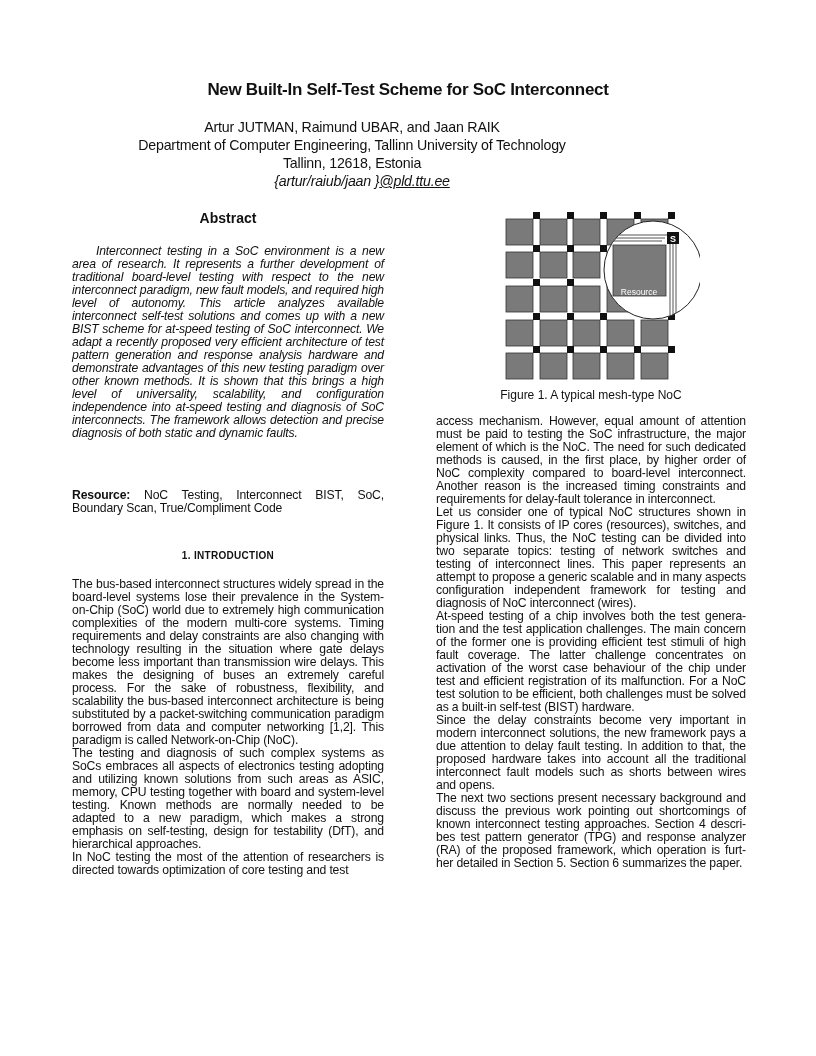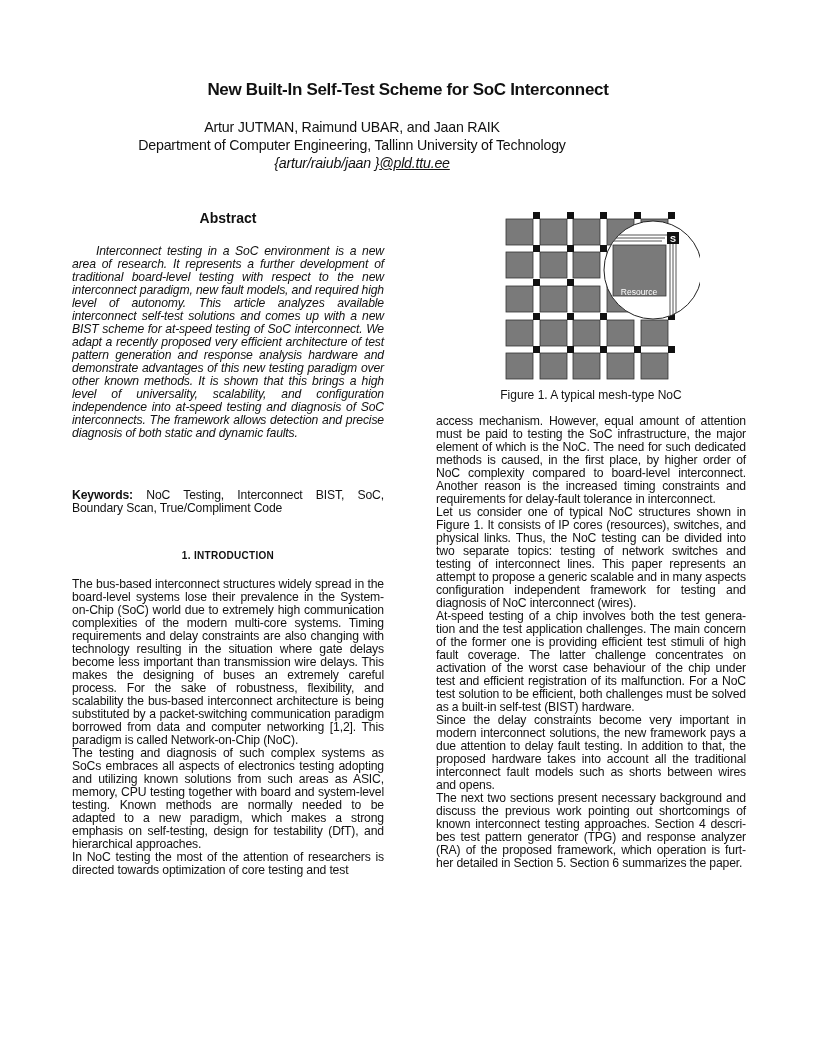--- a/index.html
+++ b/index.html
@@ -25,29 +25,30 @@
   .figure { top:205px; left:500px; width:200px; height:180px; }
 </style>
 </head>
 <body>
 
 <div class="abs title">New Built-In Self-Test Scheme for SoC Interconnect</div>
 
 <div class="abs authors">
   <div>Artur JUTMAN, Raimund UBAR, and Jaan RAIK</div>
   <div>Department of Computer Engineering, Tallinn University of Technology</div>
+  <div>Tallinn, 12618, Estonia</div>
   <div class="email"><span>{artur/raiub/jaan }</span><u>@pld.ttu.ee</u></div>
 </div>
 
 <div class="abs h-abstract">Abstract</div>
 <div class="abs col left abstract">
   <p>Interconnect testing in a SoC environment is a new area of research. It represents a further development of traditional board-level testing with respect to the new interconnect paradigm, new fault models, and required high level of autonomy. This article analyzes available interconnect self-test solutions and comes up with a new BIST scheme for at-speed testing of SoC interconnect. We adapt a recently proposed very efficient architecture of test pattern generation and response analysis hardware and demonstrate advantages of this new testing paradigm over other known methods. It is shown that this brings a high level of universality, scalability, and configuration independence into at-speed testing and diagnosis of SoC interconnects. The framework allows detection and precise diagnosis of both static and dynamic faults.</p>
 </div>
 
-<div class="abs col left keywords"><b>Keywords:</b><span> NoC Testing, Interconnect BIST, SoC, Boundary Scan, True/Compliment Code</span></div>
+<div class="abs col left keywords"><b>Resource:</b><span> NoC Testing, Interconnect BIST, SoC, Boundary Scan, True/Compliment Code</span></div>
 
 <div class="abs h-intro">1. INTRODUCTION</div>
 <div class="abs col left intro">
   <p>The bus-based interconnect structures widely spread in the board-level systems lose their prevalence in the System-on-Chip (SoC) world due to extremely high communication complexities of the modern multi-core systems. Timing requirements and delay constraints are also changing with technology resulting in the situation where gate delays become less important than transmission wire delays. This makes the designing of buses an extremely careful process. For the sake of robustness, flexibility, and scalability the bus-based interconnect architecture is being substituted by a packet-switching communication paradigm borrowed from data and computer networking [1,2]. This paradigm is called Network-on-Chip (NoC).</p>
   <p>The testing and diagnosis of such complex systems as SoCs embraces all aspects of electronics testing adopting and utilizing known solutions from such areas as ASIC, memory, CPU testing together with board and system-level testing. Known methods are normally needed to be adapted to a new paradigm, which makes a strong emphasis on self-testing, design for testability (DfT), and hierarchical approaches.</p>
   <p>In NoC testing the most of the attention of researchers is directed towards optimization of core testing and test</p>
 </div>
 
 <div class="abs figure">
   <svg width="200" height="180" viewBox="0 0 200 180" xmlns="http://www.w3.org/2000/svg">

